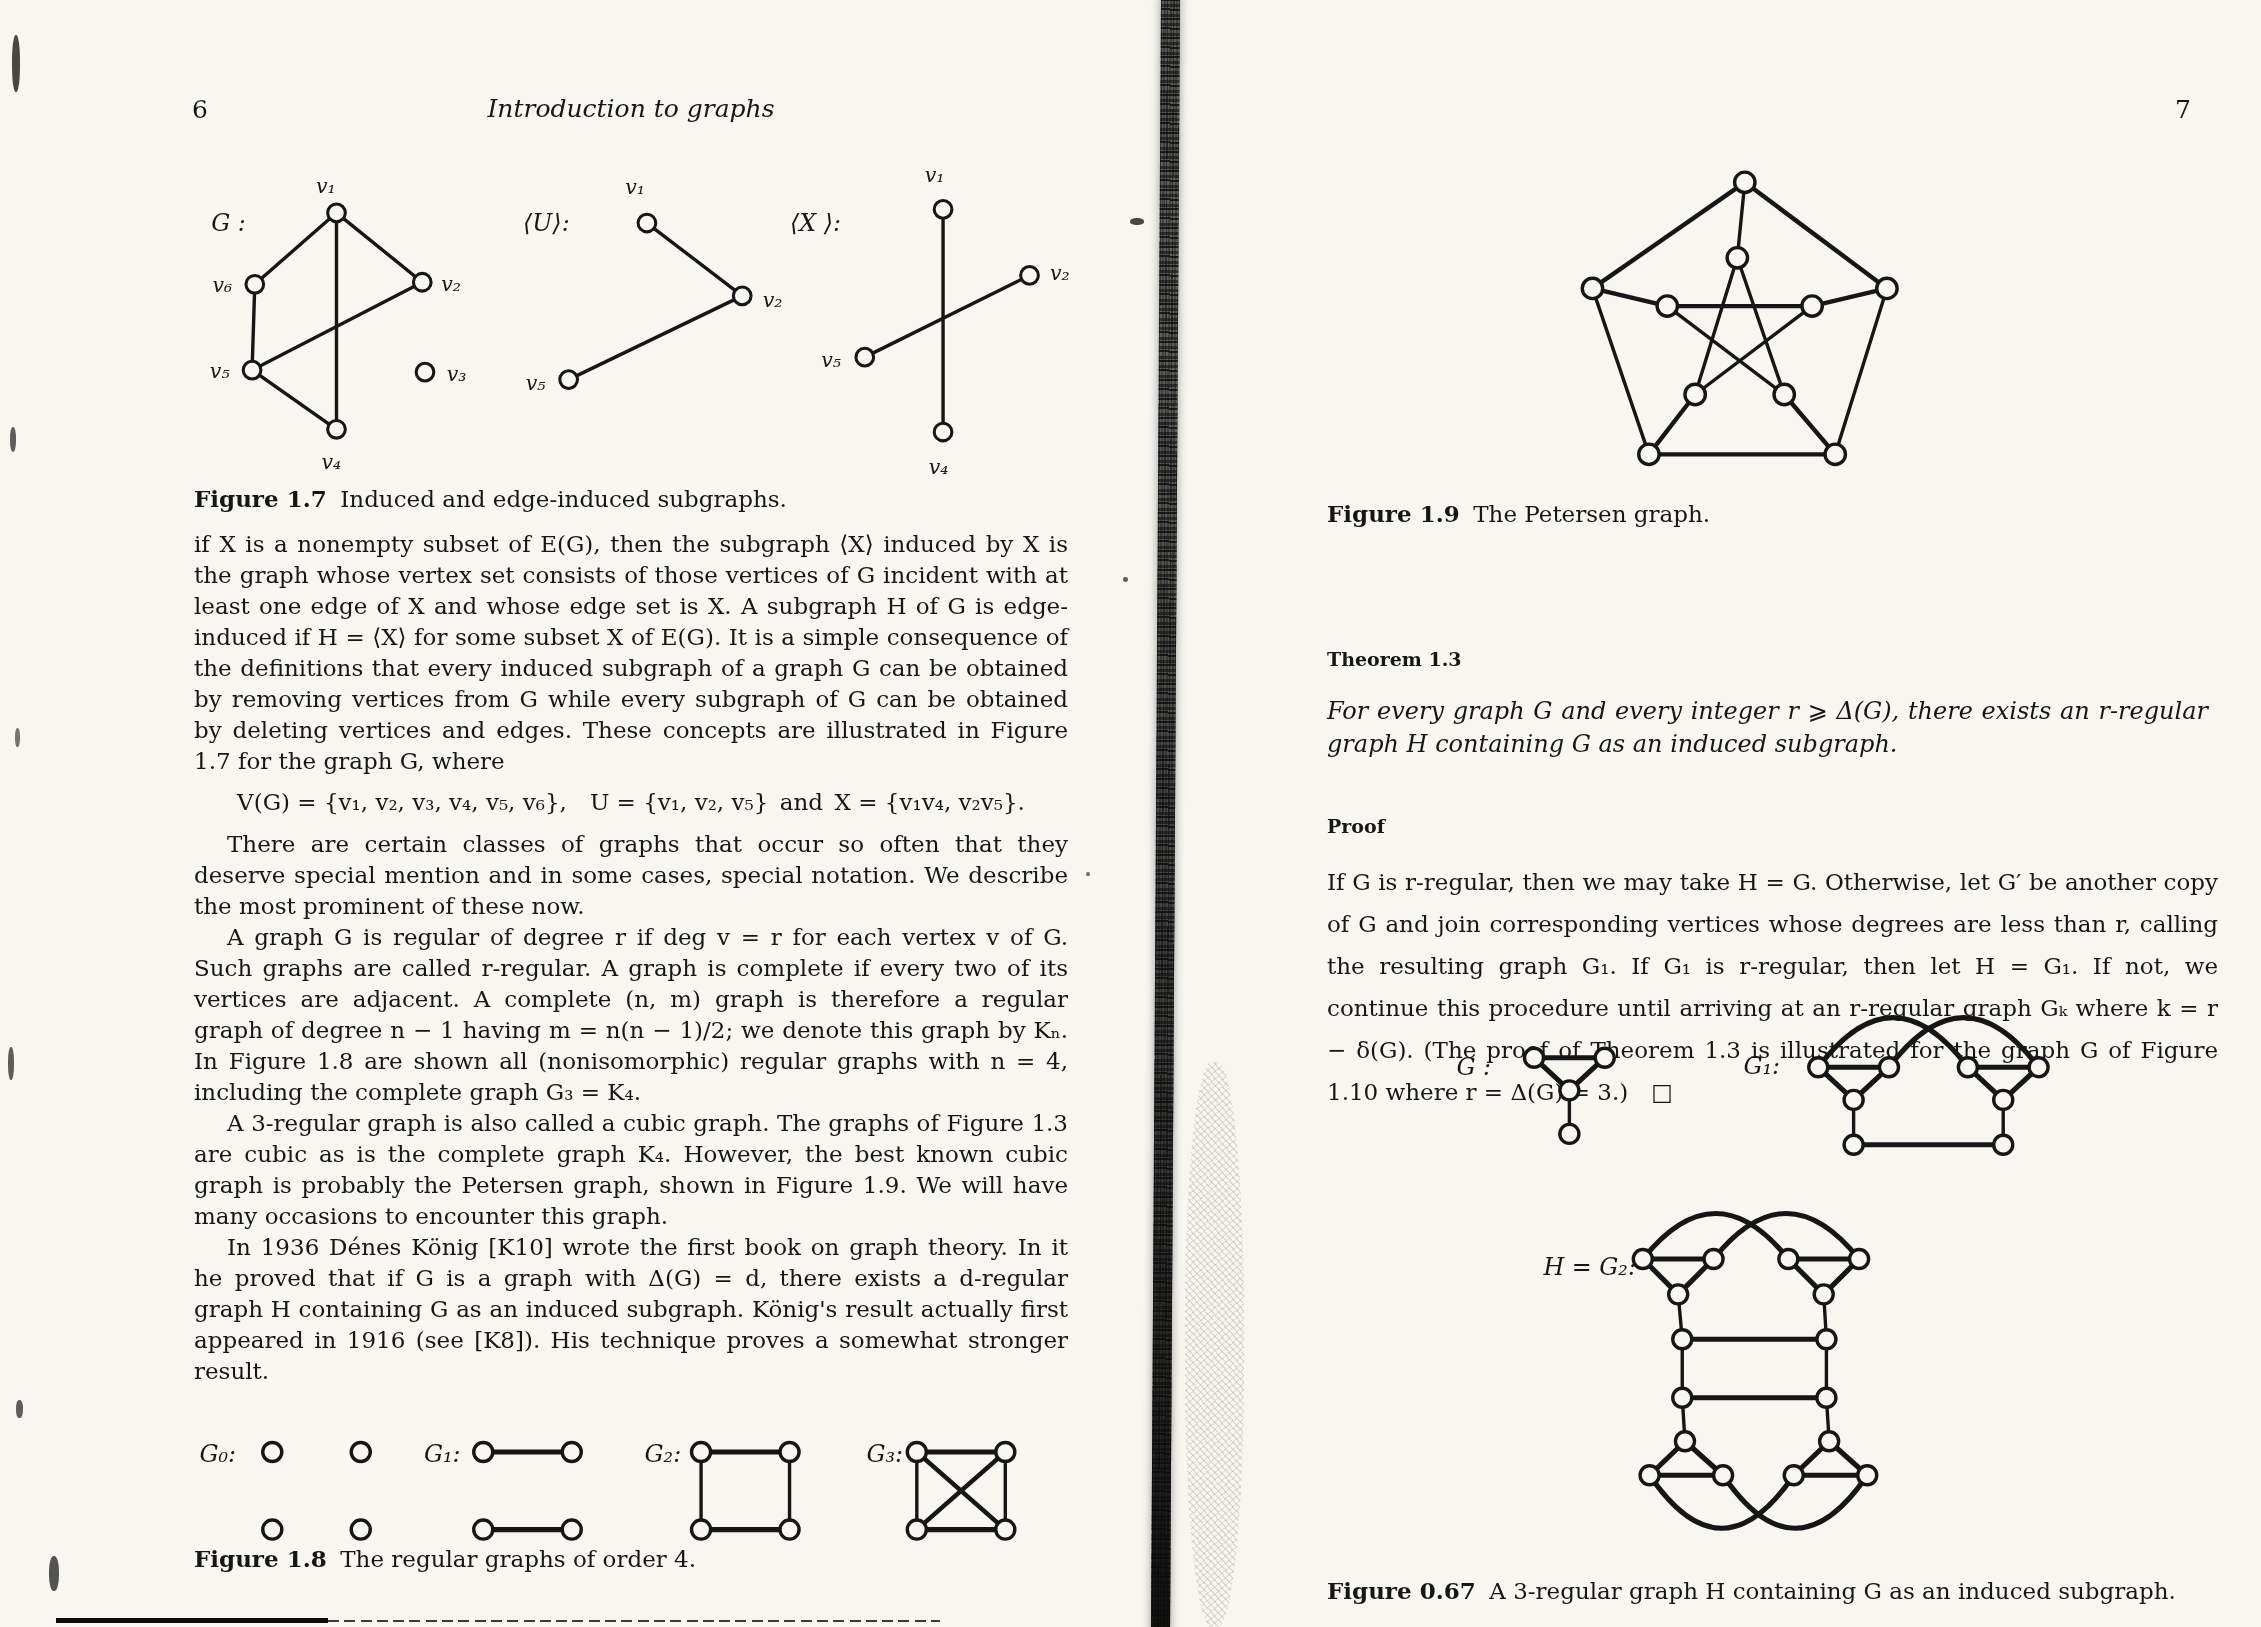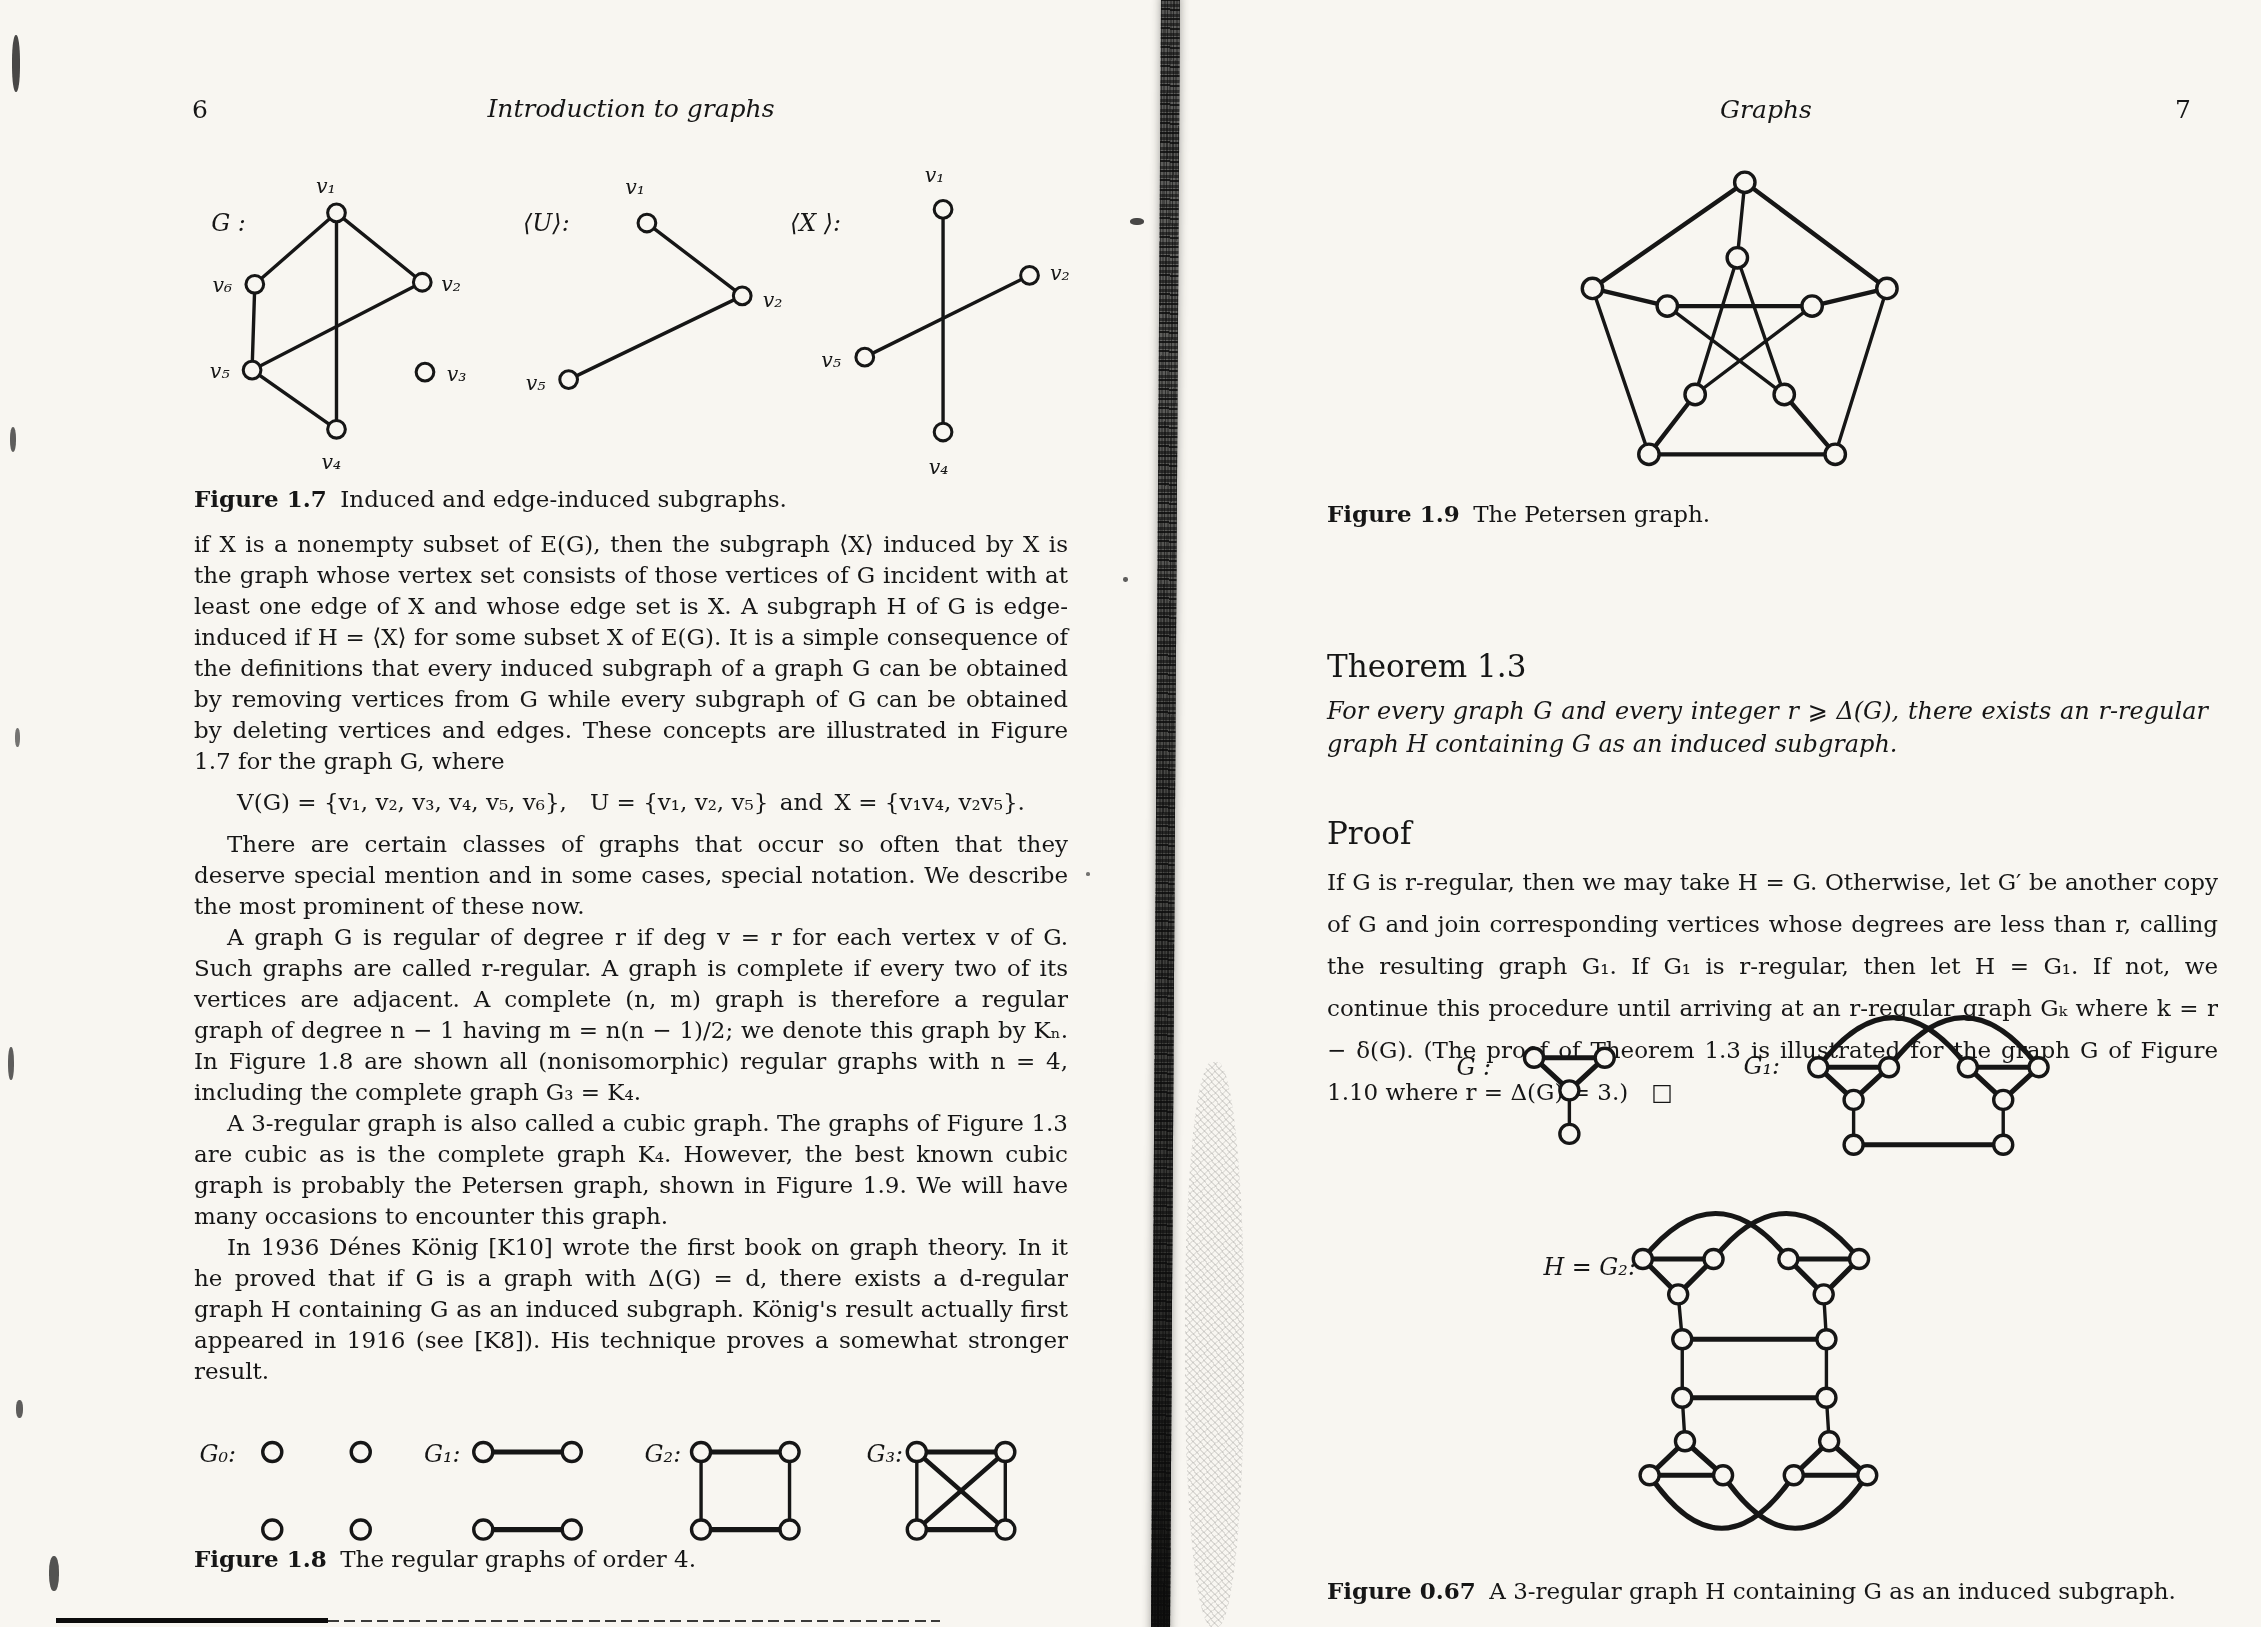--- a/index.html
+++ b/index.html
@@ -12,21 +12,21 @@
     color:#161616;
   }
   .abs{position:absolute;}
   .running-head{font-style:italic;font-size:25px;text-align:center;}
   .pageno{font-size:25px;}
   .para{font-size:23px;line-height:31px;text-align:justify;text-indent:33px;margin:0 0 0 0;}
   .noindent{text-indent:0;}
   .equation{font-size:23px;text-align:center;margin:12.2px 0 13.6px 0;}
   .caption{font-size:23px;}
   .cap-label{font-weight:bold;margin-right:13.6px;}
-  .sec-head{font-weight:normal;font-size:31px;}
+  .sec-head{font-weight:bold;font-size:19px;}
   .thm-body{font-style:italic;font-size:24px;line-height:33px;text-align:justify;}
   .proof-body{font-size:23px;line-height:42px;text-align:justify;}
   svg{overflow:visible;}
   .e{stroke:#161616;stroke-width:5;fill:none;stroke-linecap:round;}
   .e6{stroke-width:6.5;}
   .e7{stroke-width:7.5;}
   .nd{fill:#f8f6f1;stroke:#161616;stroke-width:4.5;}
   .nd2{stroke-width:5;}
   .glabel{font-style:italic;font-size:35px;fill:#161616;}
   .vlabel{font-style:italic;font-size:30px;fill:#161616;}
@@ -183,21 +183,20 @@
       </g>
     </svg>
 
     <div class="abs caption" style="left:194px;top:1545px;width:874px;">
       <span class="cap-label">Figure 1.8</span><span>The regular graphs of order 4.</span>
     </div>
   </div>
 
   <div class="abs" style="left:1184px;top:0;width:1077px;height:1628px;">
 
-    <div class="abs running-head" style="left:143px;top:95px;width:878px;">Graphs</div>
     <div class="abs pageno" style="left:953px;top:95px;width:54px;text-align:right;">7</div>
 
     <svg class="abs" style="left:367px;top:163px;" width="408" height="327" viewBox="0 0 600 480">
       <g>
         <line class="e e6" x1="285" y1="28" x2="61" y2="184"></line>
         <line class="e e6" x1="285" y1="28" x2="494" y2="184"></line>
         <line class="e" x1="61" y1="184" x2="144" y2="428"></line>
         <line class="e" x1="494" y1="184" x2="418" y2="428"></line>
         <line class="e e6" x1="144" y1="428" x2="418" y2="428"></line>
         <line class="e" x1="285" y1="28" x2="274" y2="139"></line>

